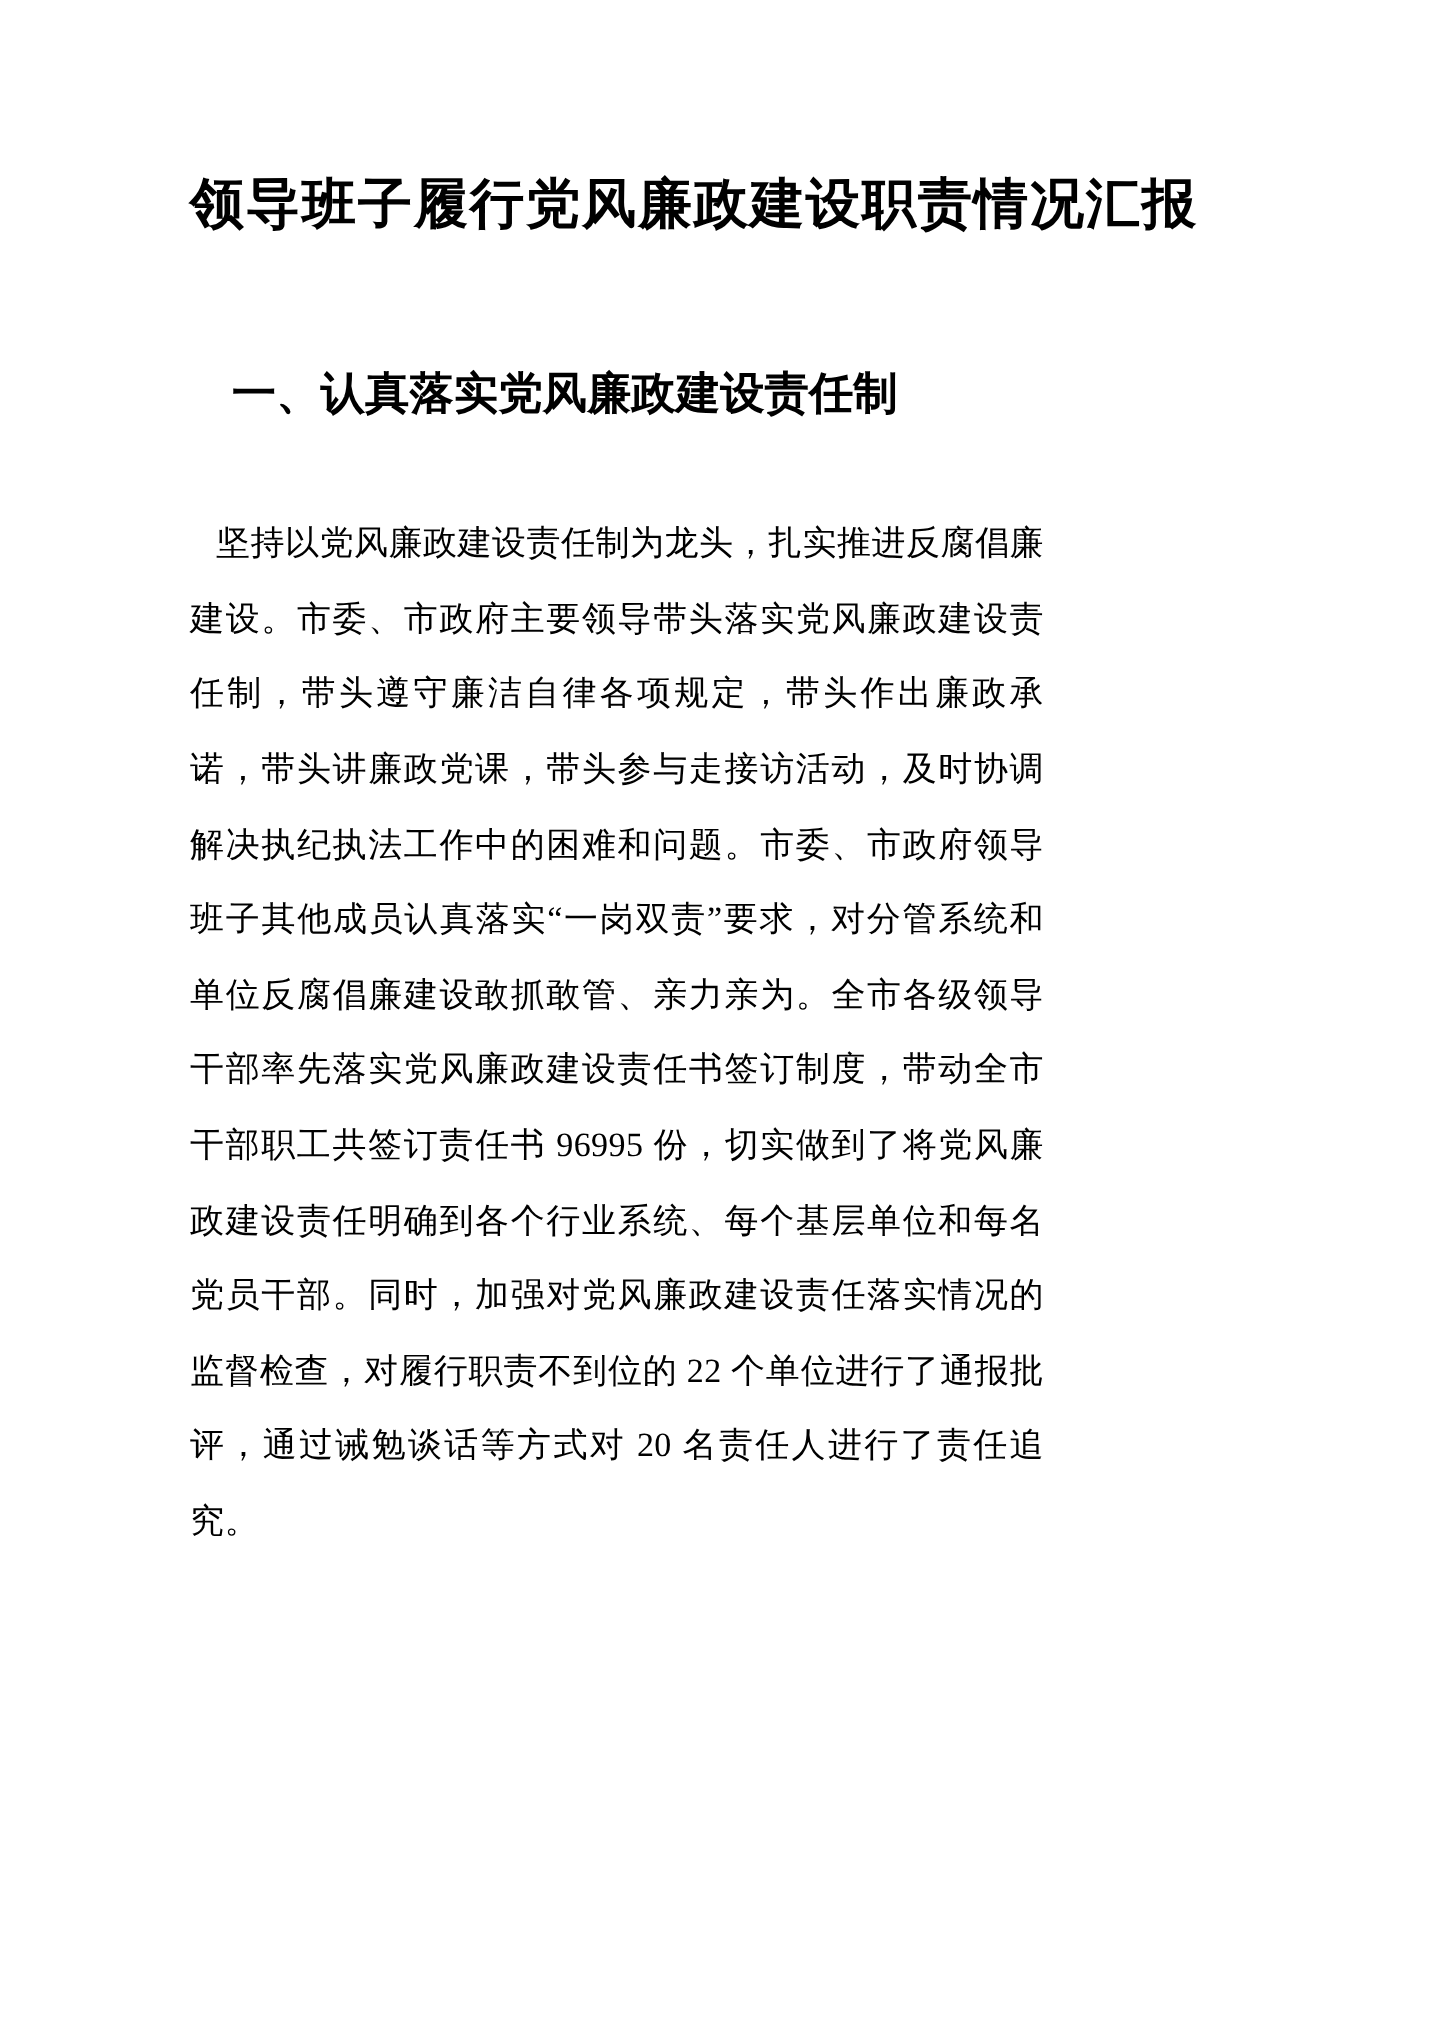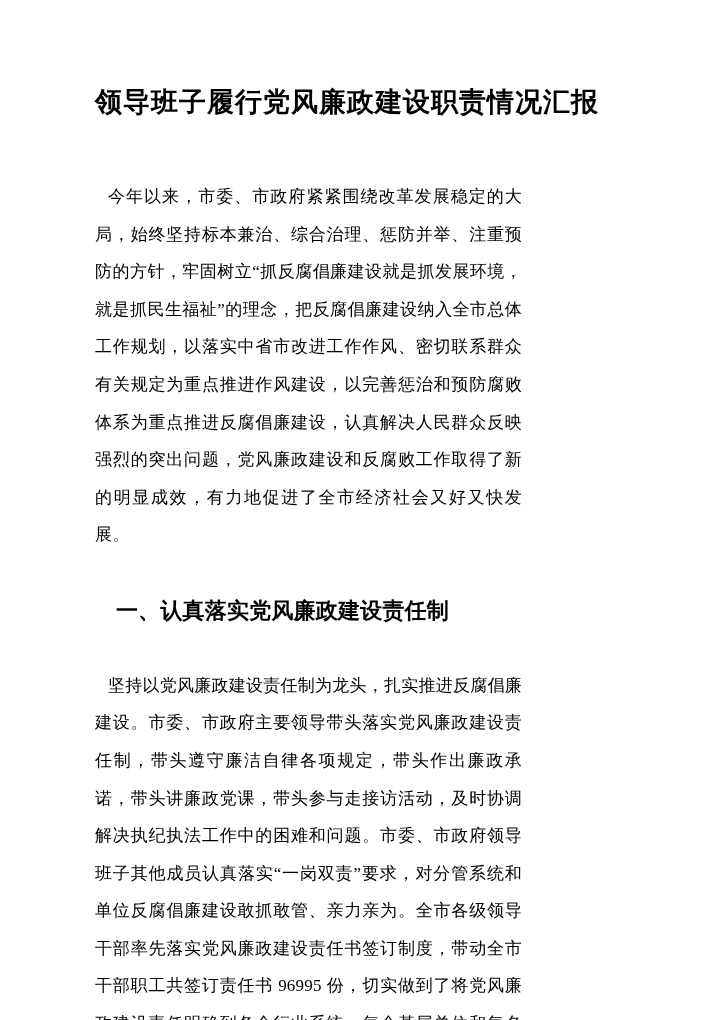--- a/index.html
+++ b/index.html
@@ -46,18 +46,17 @@
     padding-left: 21px;
     letter-spacing: 0.2px;
   }
 </style>
 </head>
 <body>
 
 <div class="page">
   <h1 class="doc-title">领导班子履行党风廉政建设职责情况汇报</h1>
 
-  <p class="body-para">今年以来，市委、市政府紧紧围绕改革发展稳定的大局，始终坚持标本兼治、综合治理、惩防并举、注重预防的方针，牢固树立“抓反腐倡廉建设就是抓发展环境，就是抓民生福祉”的理念，把反腐倡廉建设纳入全市总体工作规划，以落实中省市改进工作作风、密切联系群众有关规定为重点推进作风建设，以完善惩治和预防腐败体系为重点推进反腐倡廉建设，认真解决人民群众反映强烈的突出问题，党风廉政建设和反腐败工作取得了新的明显成效，有力地促进了全市经济社会又好又快发展。</p>
 
   <h2 class="section-heading">一、认真落实党风廉政建设责任制</h2>
 
   <p class="body-para">坚持以党风廉政建设责任制为龙头，扎实推进反腐倡廉建设。市委、市政府主要领导带头落实党风廉政建设责任制，带头遵守廉洁自律各项规定，带头作出廉政承诺，带头讲廉政党课，带头参与走接访活动，及时协调解决执纪执法工作中的困难和问题。市委、市政府领导班子其他成员认真落实“一岗双责”要求，对分管系统和单位反腐倡廉建设敢抓敢管、亲力亲为。全市各级领导干部率先落实党风廉政建设责任书签订制度，带动全市干部职工共签订责任书 96995 份，切实做到了将党风廉政建设责任明确到各个行业系统、每个基层单位和每名党员干部。同时，加强对党风廉政建设责任落实情况的监督检查，对履行职责不到位的 22 个单位进行了通报批评，通过诫勉谈话等方式对 20 名责任人进行了责任追究。</p>
 </div>
 
 </body></html>

